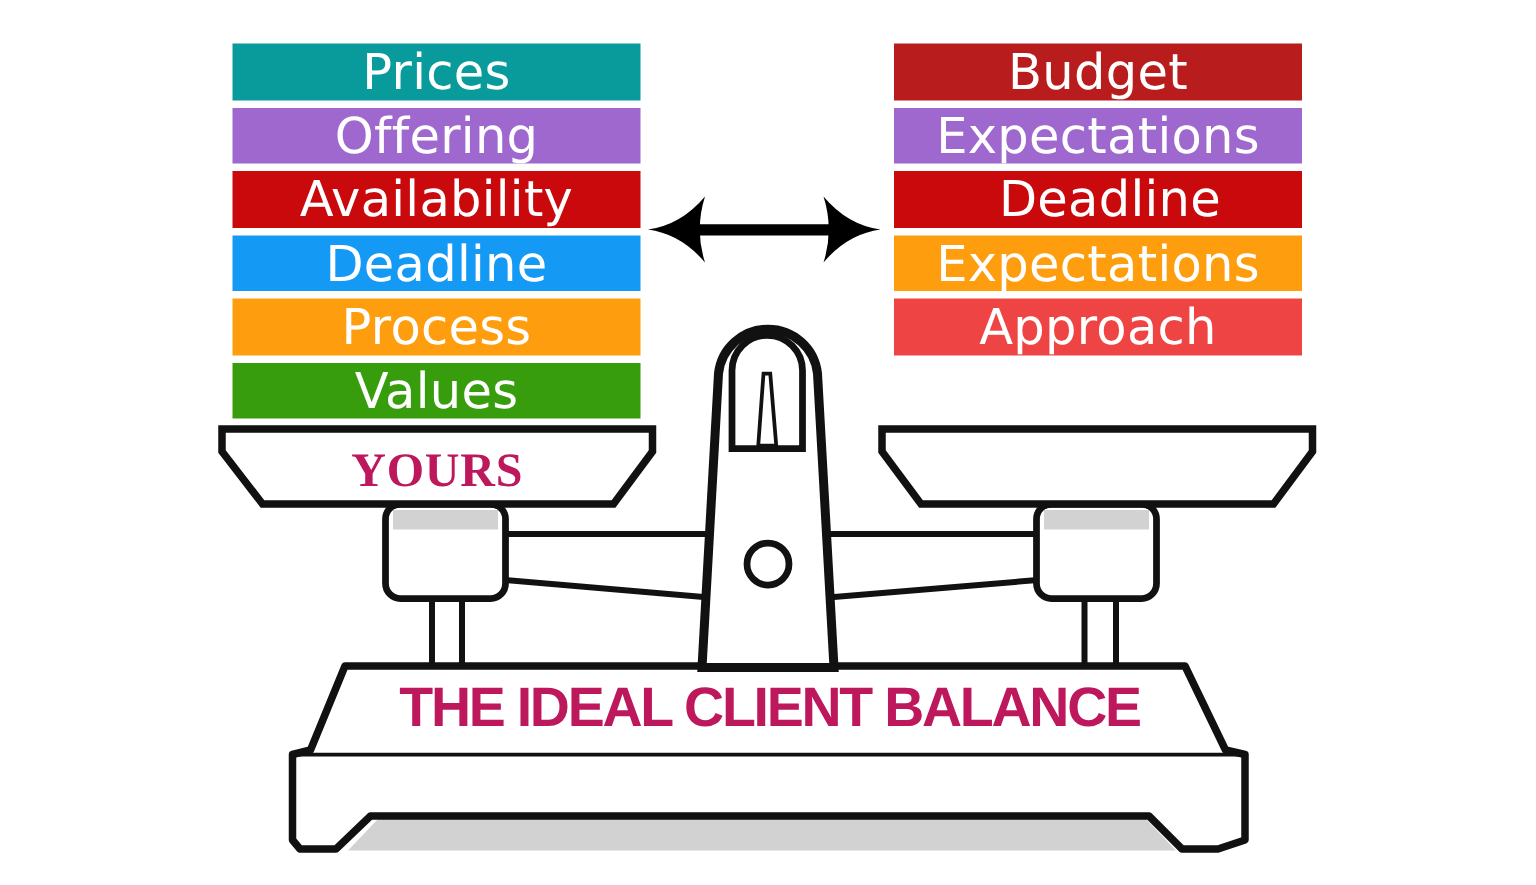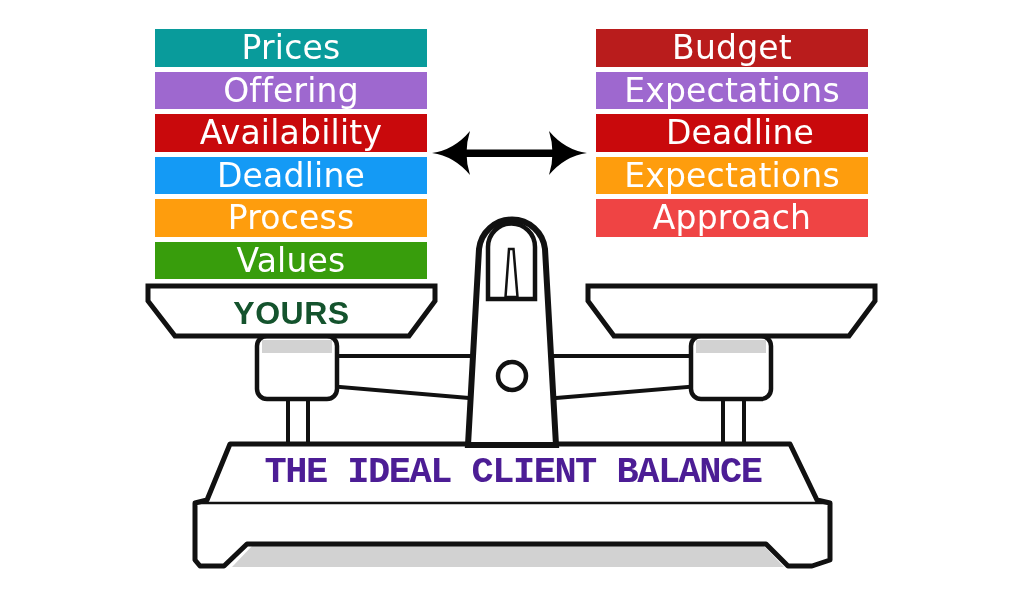--- a/index.html
+++ b/index.html
@@ -15,30 +15,30 @@
   #left-stack{left:155px;}
   #right-stack{left:596px;}
   .bar{
     height:37.5px;display:flex;align-items:center;justify-content:center;
     color:#fff;font-size:33px;font-family:"DejaVu Sans",sans-serif;
     letter-spacing:0.2px;white-space:nowrap;
   }
   .pan-label{
     position:absolute;top:291px;width:287px;height:44px;
     display:flex;align-items:center;justify-content:center;
-    font-family:Liberation Sans, sans-serif;
-    font-weight:bold;font-size:32px;color:#14532d;letter-spacing:0.5px;text-align:right;
+    font-family:Liberation Serif, serif;
+    font-weight:bold;font-size:32px;color:#be185d;letter-spacing:0.5px;text-align:right;
   }
   #pan-label-left{left:148px;}
   #pan-label-right{left:588px;}
   .base-title{
     position:absolute;left:228px;top:449px;width:570px;height:46px;
     display:flex;align-items:center;justify-content:center;
-    font-family:Liberation Mono, monospace;
-    font-weight:bold;font-size:37px;color:#4c1d95;letter-spacing:-1.5px;
+    font-family:Liberation Sans, sans-serif;
+    font-weight:bold;font-size:37px;color:#be185d;letter-spacing:-1.5px;
     white-space:nowrap;
   }
 </style>
 </head>
 <body>
 
 <div id="canvas">
 
   <svg id="scale-svg" width="1024" height="590" viewBox="0 0 1024 590">
 

